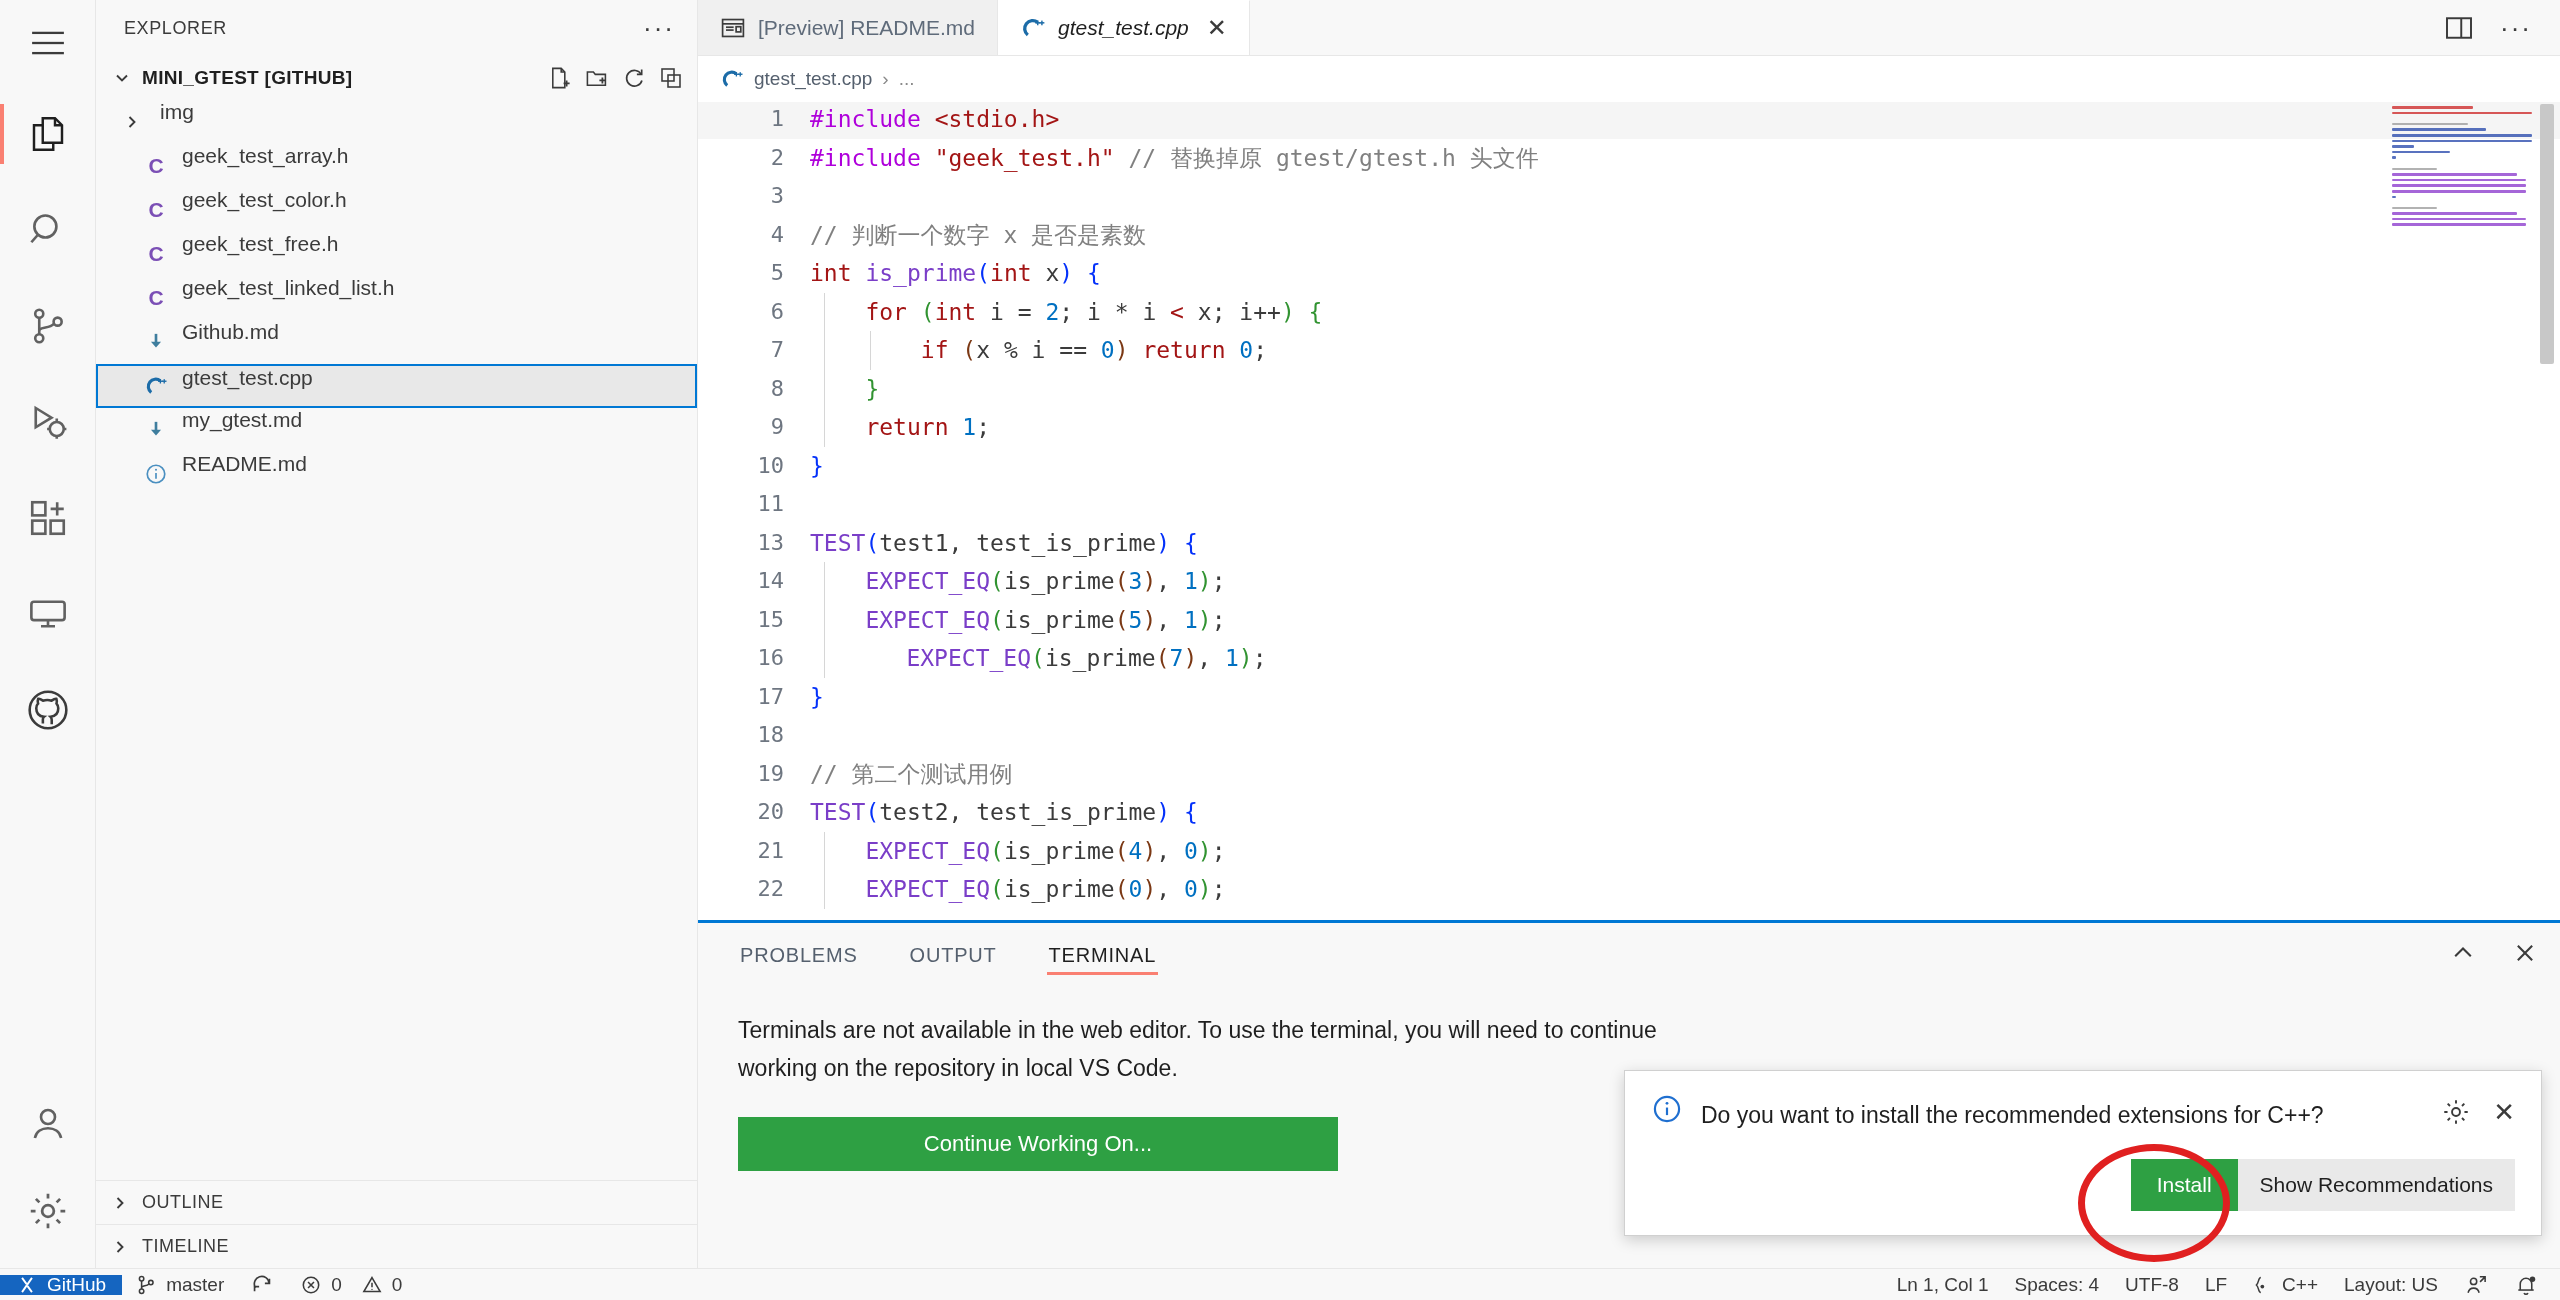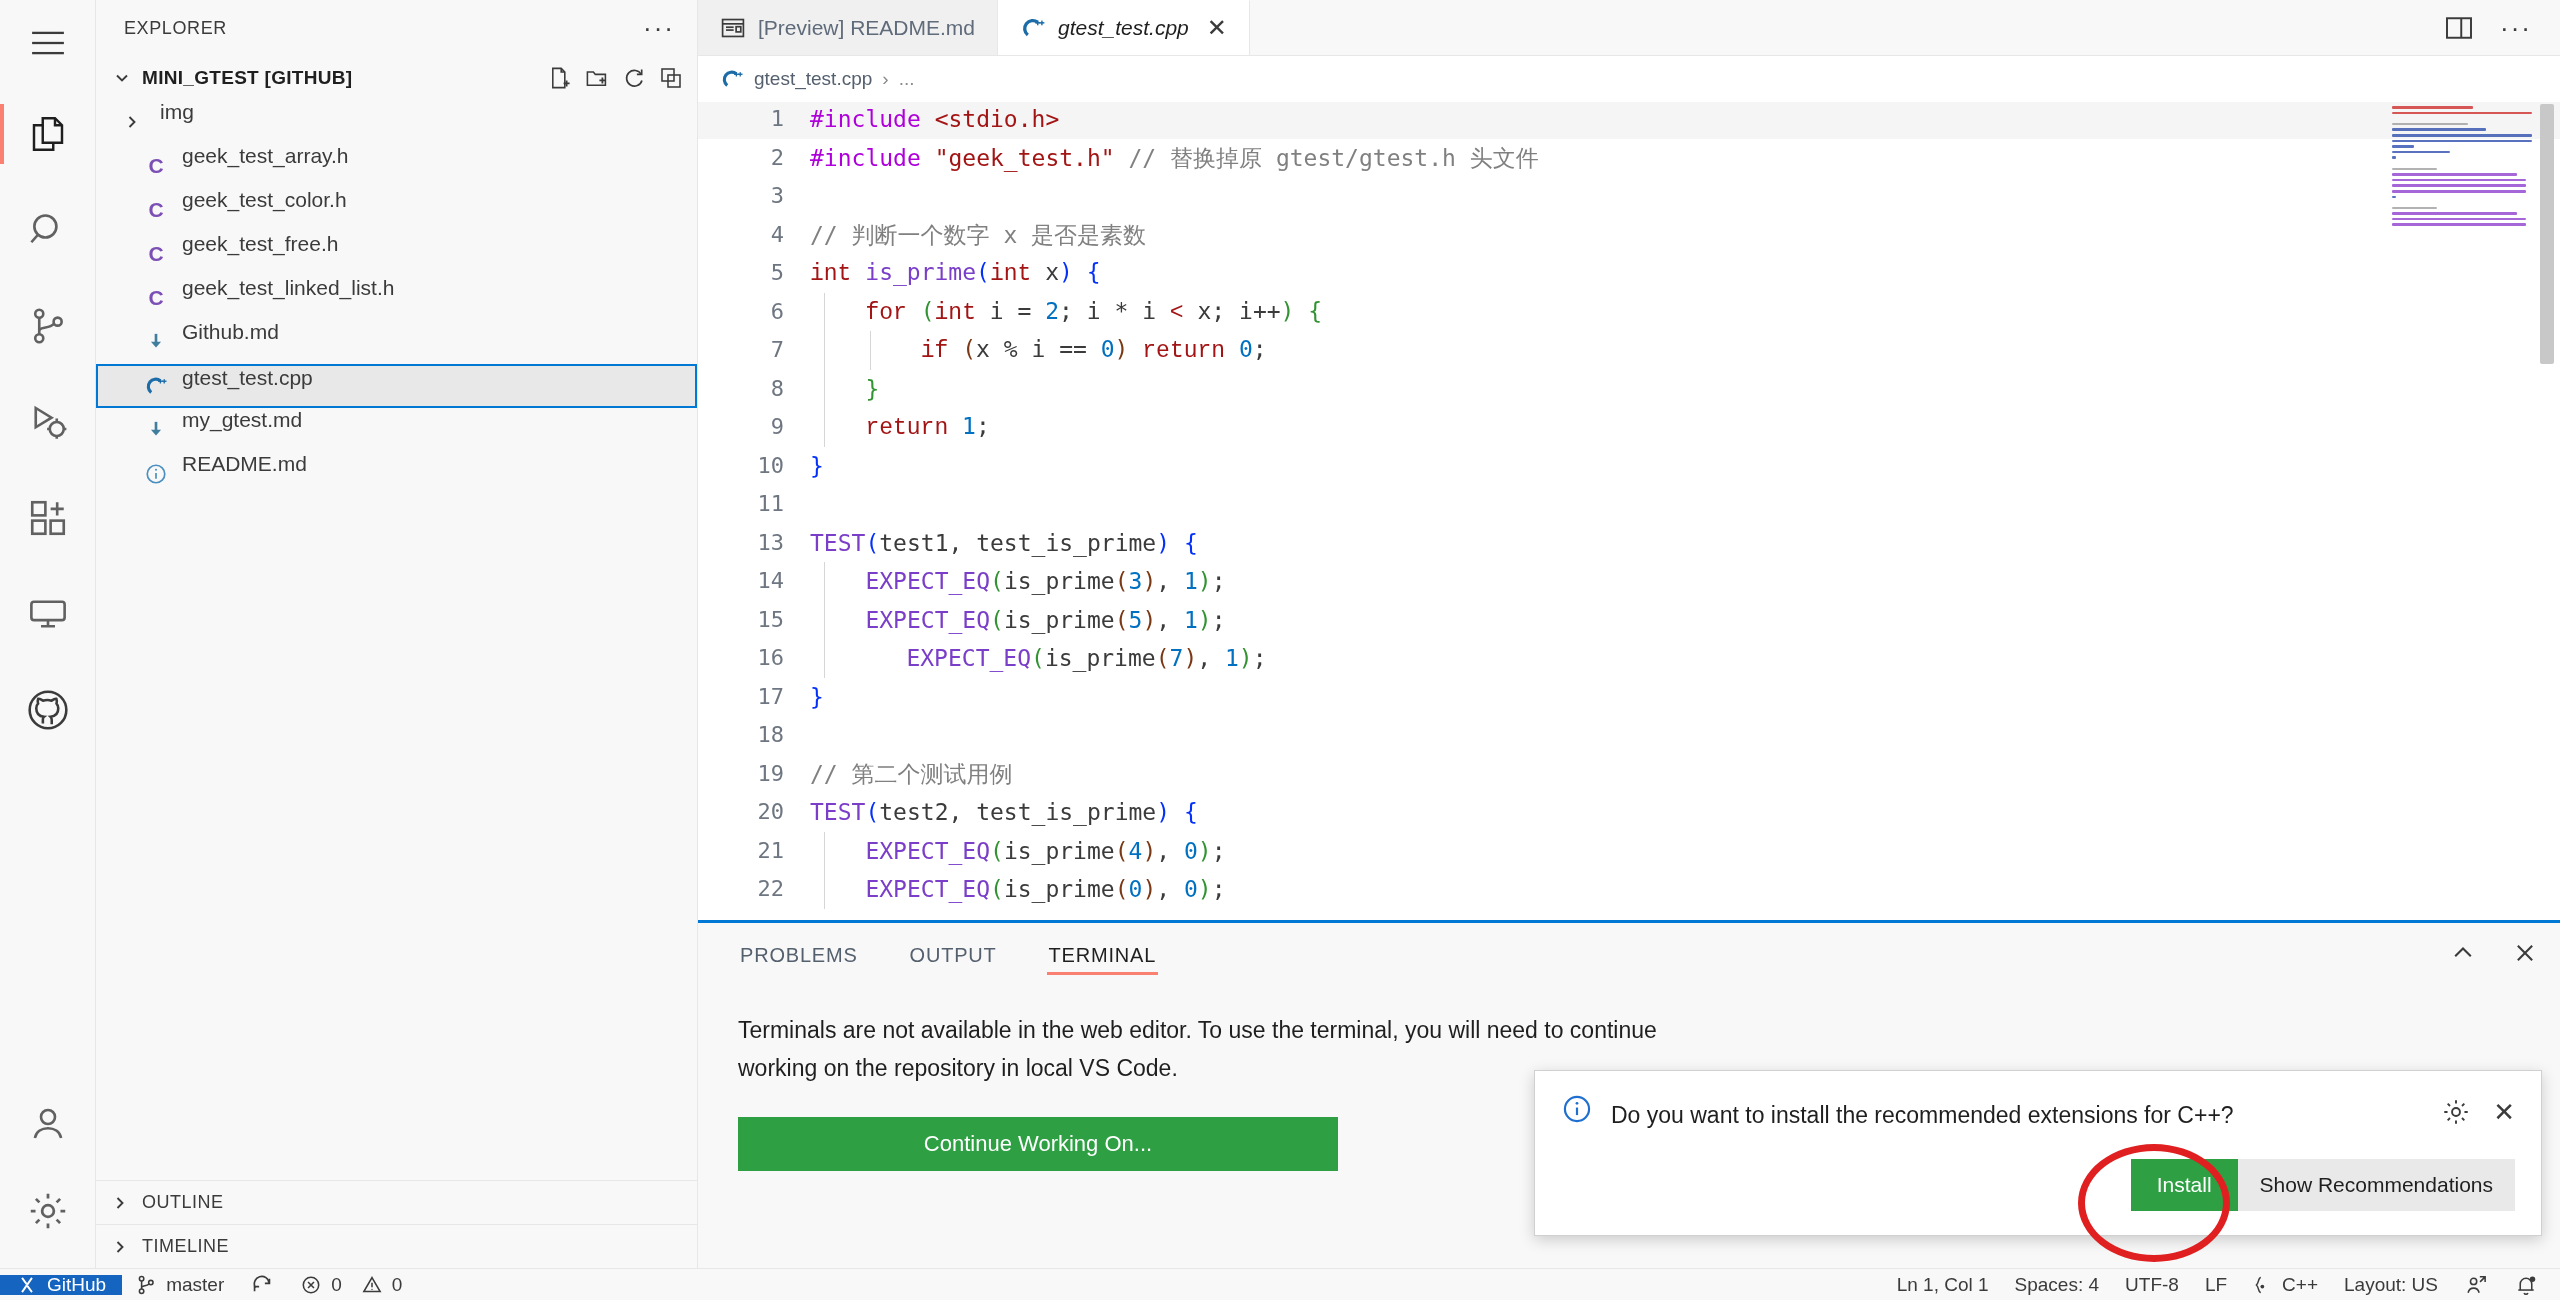--- a/index.html
+++ b/index.html
@@ -97,21 +97,21 @@
     font-family:"DejaVu Sans Mono","Liberation Mono",monospace;
     font-size:23px; line-height:38.5px; position:absolute; top:-2px; left:0; right:0;
   }
   .cline { display:flex; height:38.5px; align-items:center; }
   .cline.cur { background:#f5f5f5; }
   .lnum {
     width:112px; flex:0 0 112px; text-align:right; padding-right:26px;
     color:#6e7681; font-size:22px;
   }
   .ctext { white-space:pre; }
-  .kred { color:#a31515;font-family:Liberation Mono, monospace; }
+  .kred { color:#a31515; }
   .pre  { color:#af00db; }
   .str  { color:#a31515; }
   .cmt  { color:#808080; }
   .num  { color:#0070c1; }
   .macro{ color:#7a3ec8; }
   .op   { color:#3b3b3b; }
   .br1  { color:#0431fa; }
   .br2  { color:#319331; }
   .br3  { color:#7b3814; }
 
@@ -147,21 +147,21 @@
   .panel-body { padding:28px 40px 0 40px; }
   .panel-text { font-size:23px; line-height:38px; color:#1f1f1f; max-width:1000px; }
   .green-btn {
     margin-top:30px; background:#2ea043; color:#fff; border:none; font-size:22px;
     width:600px; height:54px; display:flex; align-items:center; justify-content:center; cursor:pointer;
     font-family:"Liberation Sans", sans-serif;
   }
 
   
   .notification {
-    position:absolute; right:18px; bottom:32px; width:1008px; background:#fff;
+    position:absolute; right:18px; bottom:32px; width:918px; background:#fff;
     border:1px solid #d0d0d0; box-shadow:0 4px 14px rgba(0,0,0,.18); z-index:60;
     padding:22px 26px 24px 26px;
   }
   .notif-top { display:flex; align-items:flex-start; gap:18px; }
   .notif-msg { flex:1 1 auto; font-size:23px; line-height:44px; color:#1f1f1f; }
   .notif-icons { display:flex; gap:22px; align-items:center; color:#3b3b3b; padding-top:4px; }
   .notif-icons span { cursor:pointer; display:flex; }
   .notif-btns { display:flex; justify-content:flex-end; gap:0; margin-top:22px; }
   .btn-install {
     background:#2ea043; color:#fff; border:none; font-size:21px; padding:0 26px; height:52px;

